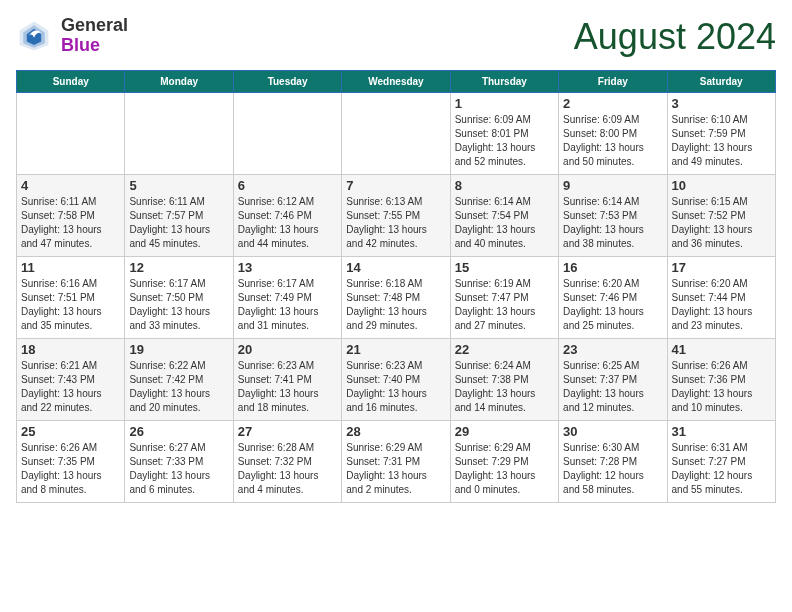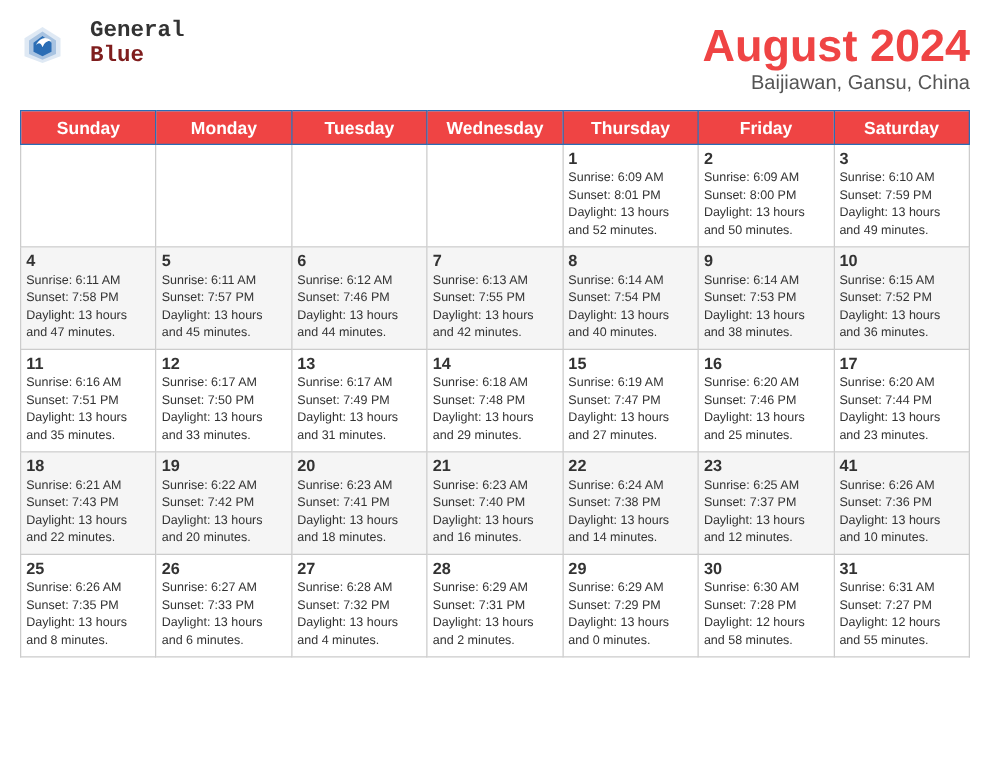--- a/index.html
+++ b/index.html
@@ -12,65 +12,64 @@
     }
     .header {
       display: flex;
       justify-content: space-between;
       align-items: flex-start;
       margin-bottom: 12px;
     }
     .logo {
       display: flex;
       align-items: center;
-      gap: 20px;
-      font-family: Liberation Mono, monospace;
+      gap: 9px;
     }
     .logo-text {
       display: flex;
       flex-direction: column;
       line-height: 1.1;
     }
     .logo-general {
       font-size: 18px;
       font-weight: bold;
       color: #333;
     }
     .logo-blue {
       font-size: 18px;
       font-weight: bold;
-      color: #7f1d1d;
+      color: #a21caf;
     }
     .logo-icon {
       width: 36px;
       height: 36px;
     }
     .title-block {
       text-align: right;
     }
     .month-title {
       font-size: 36px;
-      color: #ef4444;
-      font-weight: bold;
+      color: #14532d;
+      font-weight: normal;
     }
     .location-title {
       font-size: 16px;
       color: #555;
     }
     table {
       width: 100%;
       border-collapse: collapse;
       table-layout: fixed;
     }
     th {
-      background-color: #ef4444;
+      background-color: #0f766e;
       color: #fff;
       text-align: center;
       padding: 5px 2px;
-      font-size: 14px;
+      font-size: 10px;
       border: 1px solid #2a6db5;
     }
     td {
       border: 1px solid #ccc;
       vertical-align: top;
       padding: 3px 4px;
       font-size: 10.5px;
       color: #333;
       height: 82px;
       background: #fff;
@@ -105,21 +104,20 @@
 
       <path d="M14,20 Q20,10 28,16 Q22,16 20,22 Q18,16 14,20Z" fill="white"></path>
     </svg>
     <div class="logo-text">
       <span class="logo-general">General</span>
       <span class="logo-blue">Blue</span>
     </div>
   </div>
   <div class="title-block">
     <div class="month-title">August 2024</div>
-    <div class="location-title">Baijiawan, Gansu, China</div>
   </div>
 </div>
 
 <table>
   <thead>
     <tr id="weekday-header">
         <th>Sunday</th>
         <th>Monday</th>
         <th>Tuesday</th>
         <th>Wednesday</th>

